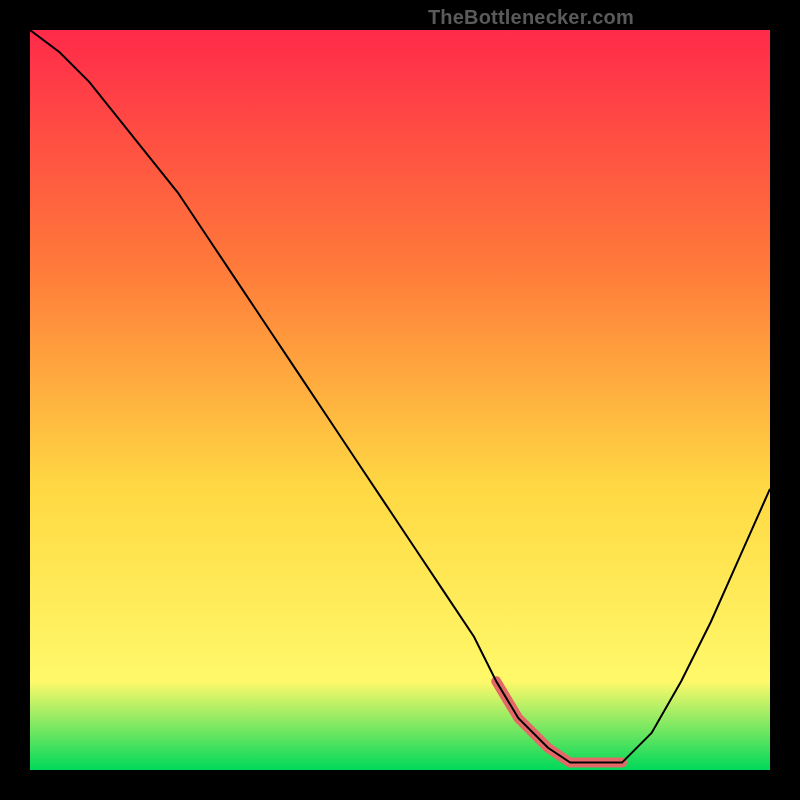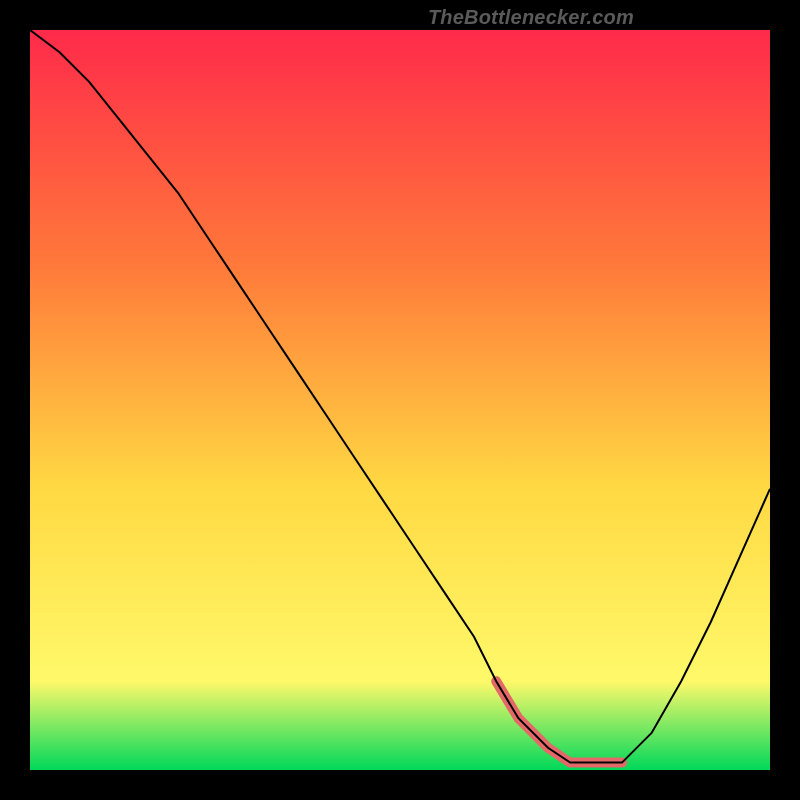--- a/index.html
+++ b/index.html
@@ -7,21 +7,20 @@
     padding: 0;
     width: 800px;
     height: 800px;
     background: #000000;
     overflow: hidden;
   }
   .container {
     position: relative;
     width: 644px;
     height: 800px;
-    font-style: italic;
   }
   .watermark {
     position: absolute;
     top: 6px;
     right: 10px;
     font-family: Arial, Helvetica, sans-serif;
     font-size: 20px;
     font-weight: bold;
     color: #5a5a5a;
     letter-spacing: 0.2px;

